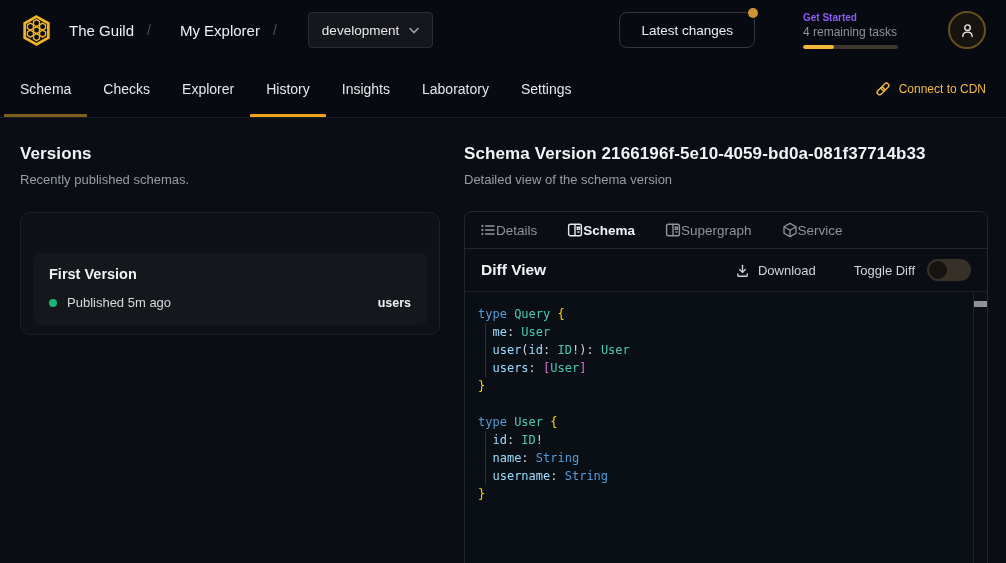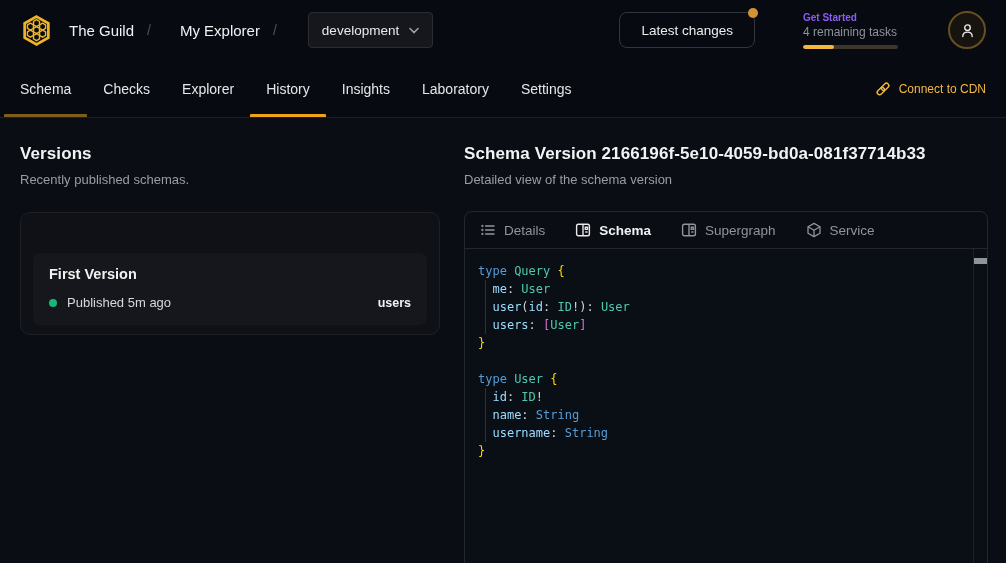--- a/index.html
+++ b/index.html
@@ -77,21 +77,21 @@
   .vi-row { display:flex; align-items:center; margin-top:13px; }
   .vi-dot { width:8px; height:8px; border-radius:50%; background:#17b877; flex:none; }
   .vi-status { font-size:13px; color:#d7d9db; margin-left:10px; }
   .vi-service { margin-left:auto; font-size:12.5px; font-weight:700; color:#f0f1f2; }
   
   .detail-box {
     margin-top:24px; border:1px solid #23262e; border-radius:8px;
     height:400px; display:flex; flex-direction:column; overflow:hidden;
   }
   .dtabs { height:37px; display:flex; align-items:center; border-bottom:1px solid #23262e; padding:0 15px; gap:30px; flex:none; }
-  .dtab { display:flex; align-items:center; gap:8px; font-size:13.5px; color:#8f959c; cursor:pointer; }
+  .dtab { display:flex; align-items:center; gap:0; font-size:13.5px; color:#8f959c; cursor:pointer; }
   .dtab svg { stroke:#8f959c; }
   .dtab.active { color:#f0f1f2; font-weight:600; }
   .dtab.active svg { stroke:#e8e9ea; }
   .diff-head { height:43px; display:flex; align-items:center; padding:0 16px; border-bottom:1px solid #1b1f27; flex:none; }
   .diff-title { font-size:15.5px; font-weight:700; color:#f2f3f4; }
   .dl-btn { margin-left:auto; display:flex; align-items:center; gap:8px; font-size:13px; color:#d2d5d8; cursor:pointer; }
   .toggle-label { margin-left:38px; font-size:13px; color:#d2d5d8; }
   .toggle { margin-left:12px; width:44px; height:22px; border-radius:11px; background:#37312a; position:relative; cursor:pointer; flex:none; }
   .toggle .knob { position:absolute; top:2px; left:2px; width:18px; height:18px; border-radius:50%; background:#17140f; }
   
@@ -272,20 +272,37 @@
               <svg width="16" height="16" viewBox="0 0 16 16" fill="none" stroke-width="1.3" stroke-linejoin="round">
                 <path d="M8 1.4 L14 4.8 V11.2 L8 14.6 L2 11.2 V4.8 Z"></path>
                 <path d="M2 4.8 L8 8.2 L14 4.8"></path>
                 <path d="M8 8.2 V14.6"></path>
               </svg>
             </span>
             <span>Service</span>
           </div>
         </div>
 
+      <div class="diff-head">
+        <span class="diff-title">Diff View</span>
+        <span class="dl-btn">
+          <span>
+            <svg width="15" height="15" viewBox="0 0 16 16" fill="none" stroke="#d2d5d8" stroke-width="1.4" stroke-linecap="round" stroke-linejoin="round">
+              <path d="M8 2.5 v7"></path>
+                <path d="M5 7 l3 3 3-3"></path>
+                <path d="M3 11.5 v1.8 a0.8 0.8 0 0 0 0.8 0.8 h8.4 a0.8 0.8 0 0 0 0.8-0.8 v-1.8"></path>
+            </svg>
+          </span>
+          <span>Download</span>
+        </span>
+        <span class="toggle-label">Toggle Diff</span>
+        <span class="toggle" id="diff-toggle">
+          <span class="knob"></span>
+        </span>
+      </div>
 
       <div class="code-wrap">
         <div class="code" id="code-block"><div class="cl"><span class="kw">type </span><span class="typ">Query </span><span class="brc">{</span></div><div class="cl g"><span>  </span><span class="fld">me</span><span class="pun">: </span><span class="typ">User</span></div><div class="cl g"><span>  </span><span class="fld">user</span><span class="pun">(</span><span class="fld">id</span><span class="pun">: </span><span class="typ">ID</span><span class="pun">!</span><span class="pun">)</span><span class="pun">: </span><span class="typ">User</span></div><div class="cl g"><span>  </span><span class="fld">users</span><span class="pun">: </span><span class="sqb">[</span><span class="typ">User</span><span class="sqb">]</span></div><div class="cl"><span class="brc">}</span></div><div class="cl"><span></span></div><div class="cl"><span class="kw">type </span><span class="typ">User </span><span class="brc">{</span></div><div class="cl g"><span>  </span><span class="fld">id</span><span class="pun">: </span><span class="typ">ID</span><span class="pun">!</span></div><div class="cl g"><span>  </span><span class="fld">name</span><span class="pun">: </span><span class="kw">String</span></div><div class="cl g"><span>  </span><span class="fld">username</span><span class="pun">: </span><span class="kw">String</span></div><div class="cl"><span class="brc">}</span></div></div>
         <div class="vscroll">
           <div class="vthumb"></div>
         </div>
       </div>
     </div>
   </div>
 </div>

